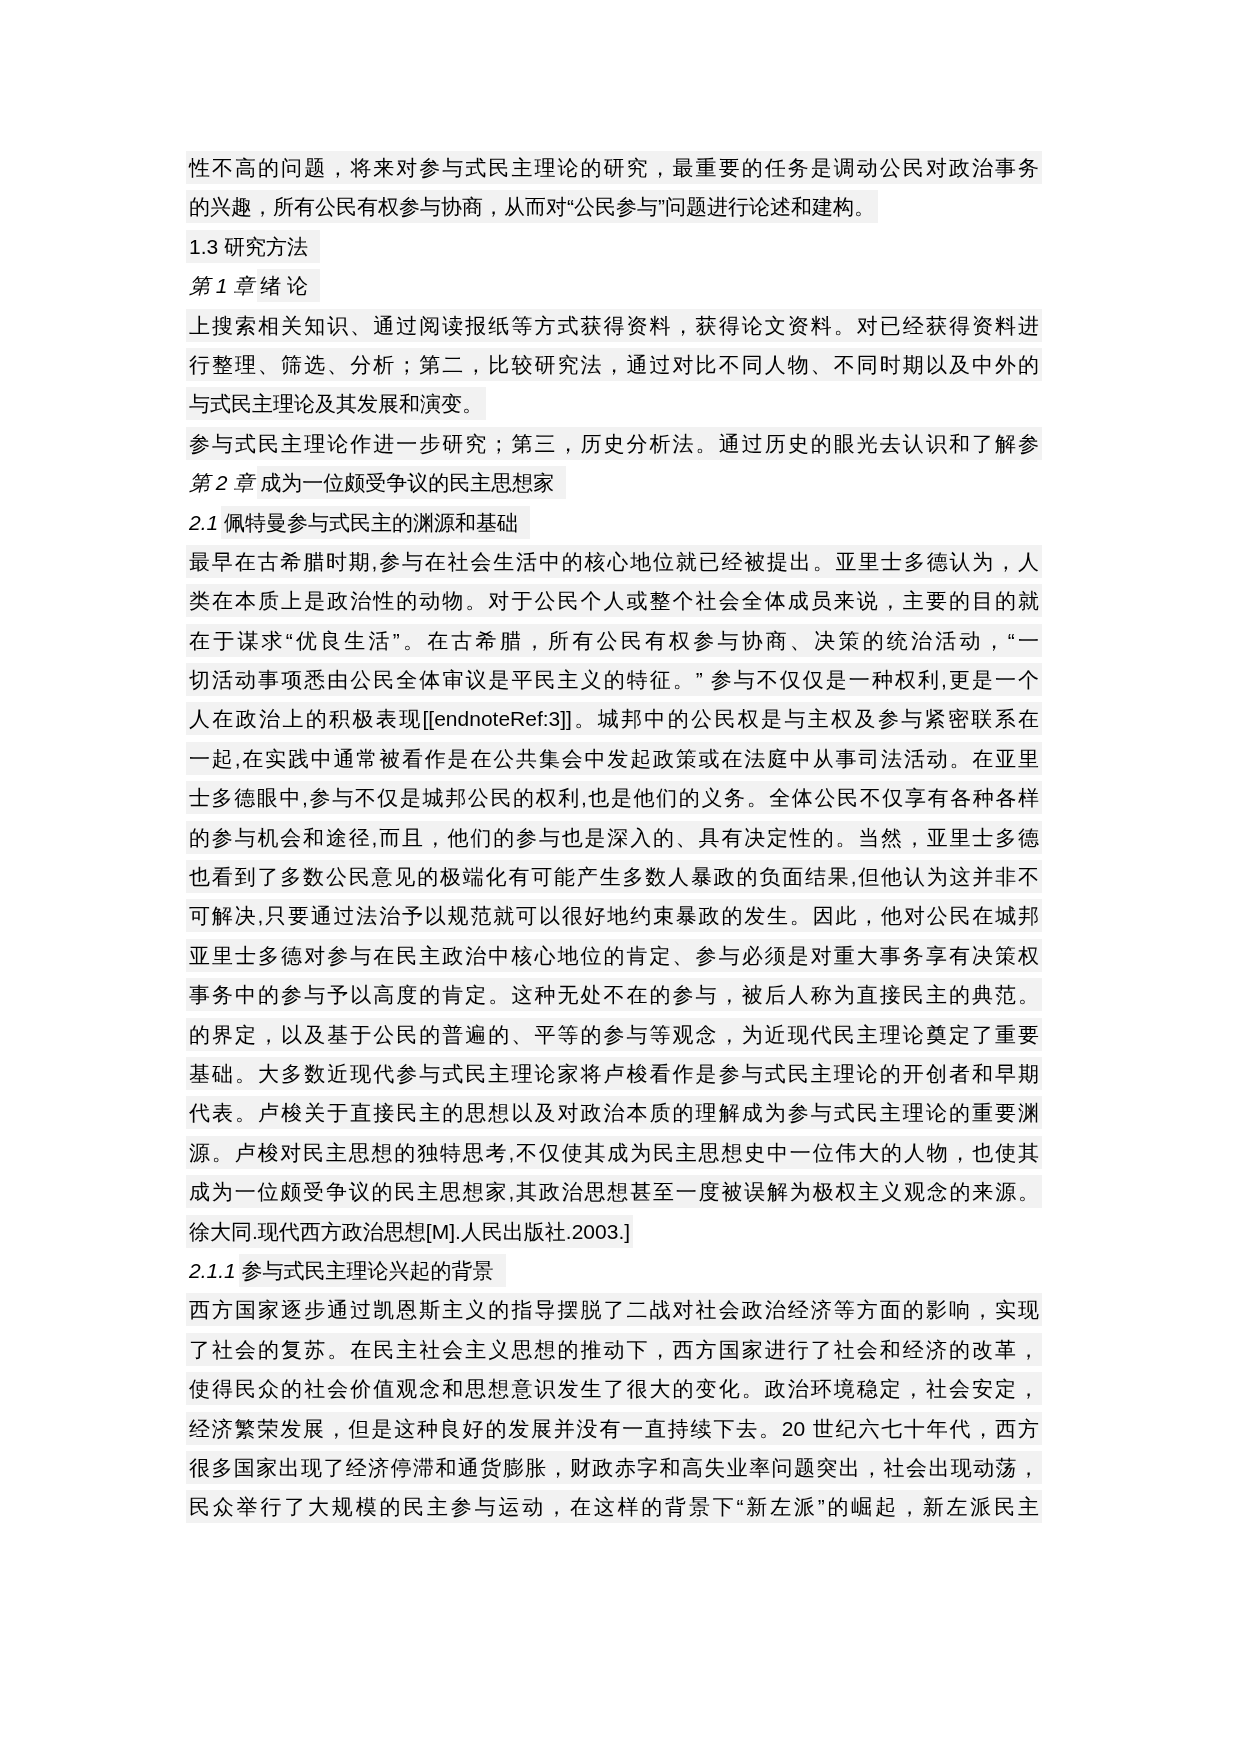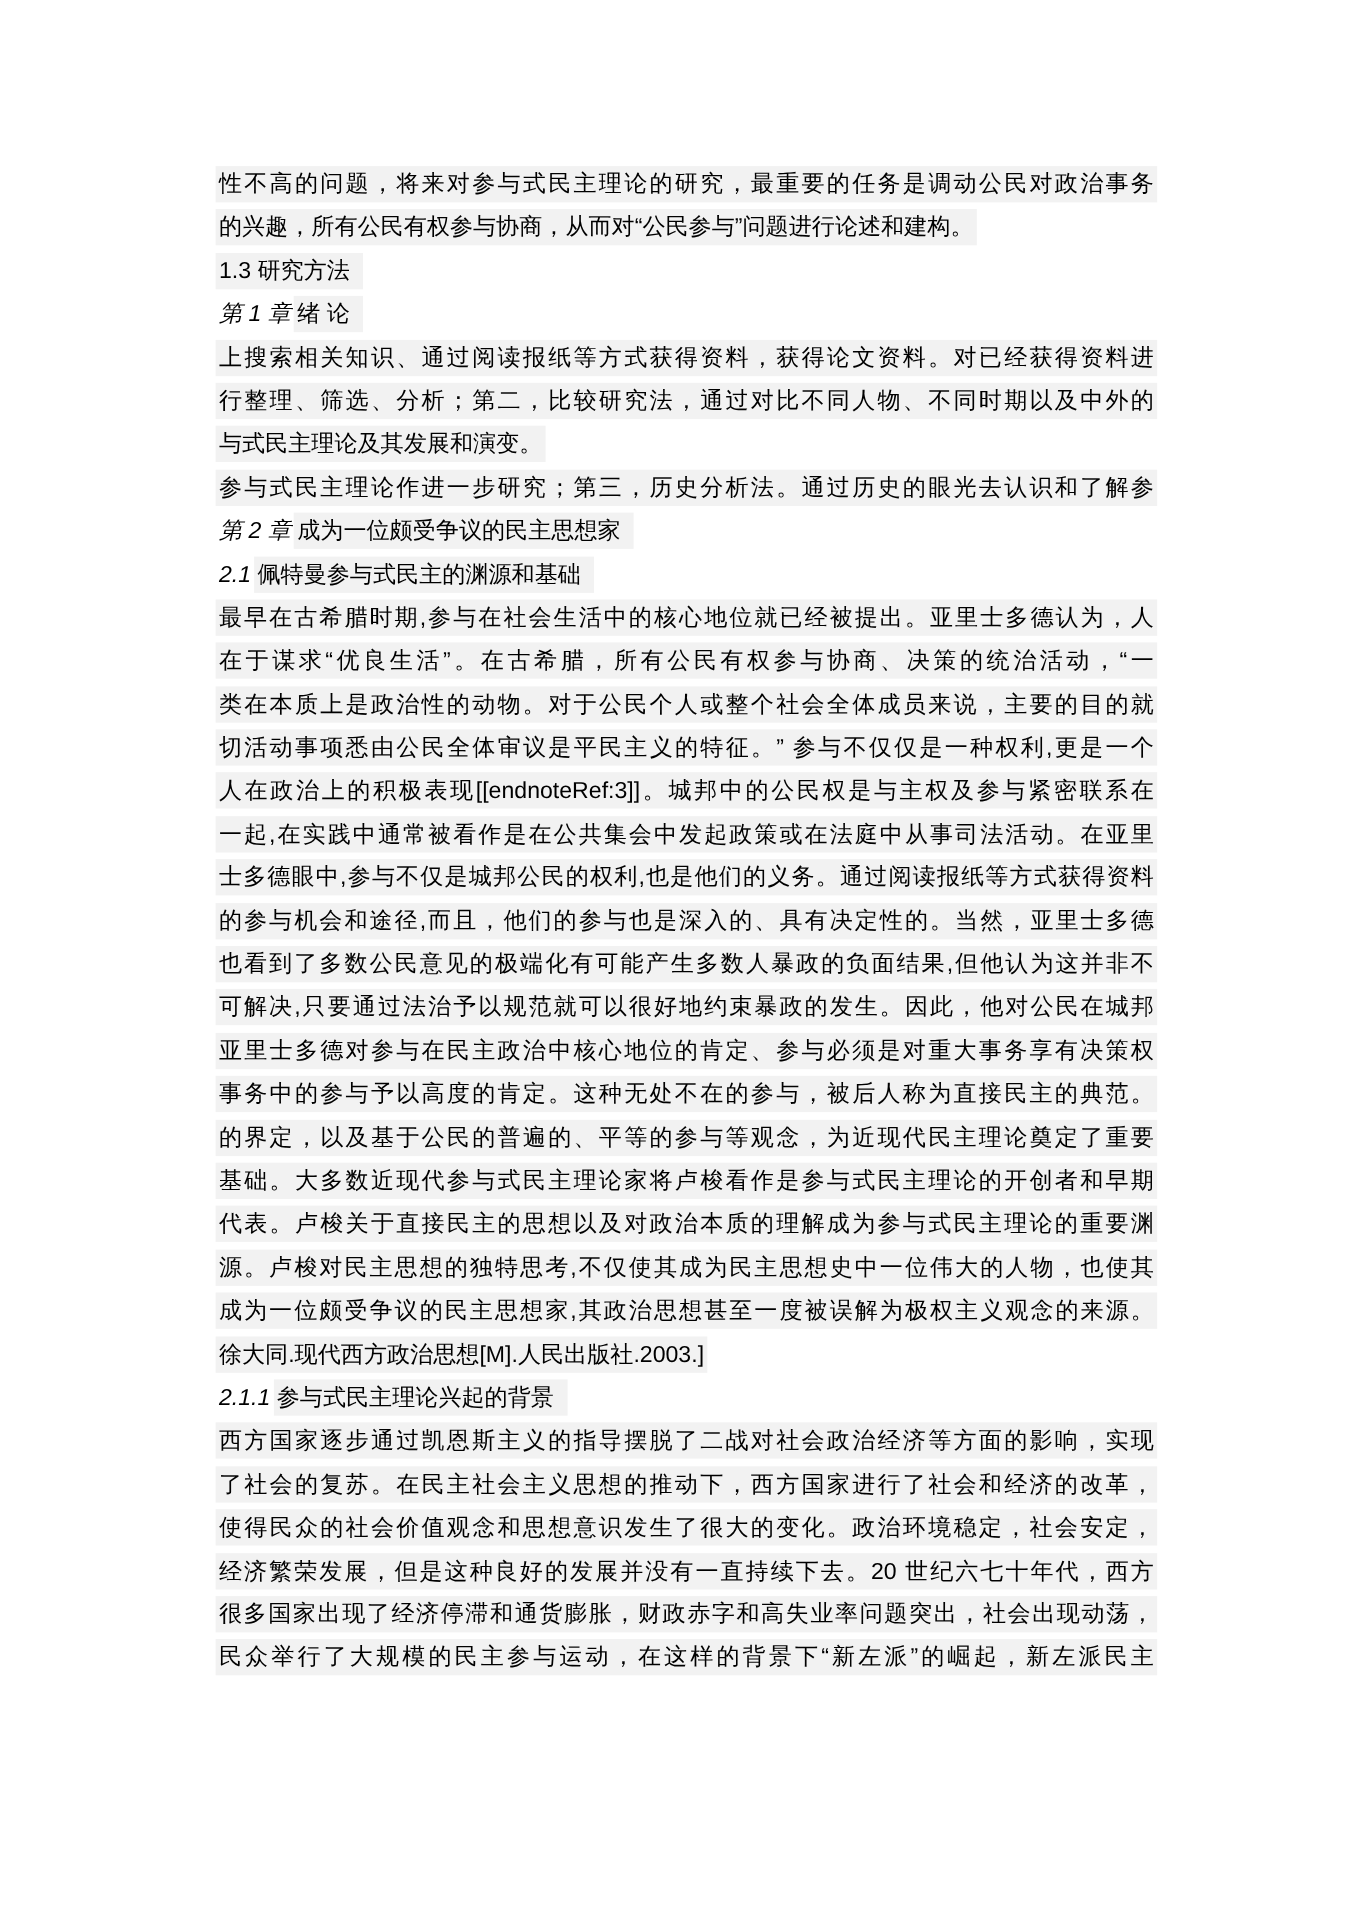--- a/index.html
+++ b/index.html
@@ -7,21 +7,21 @@
     position: relative;
     width: 1241px;
     height: 1754px;
     background: #ffffff;
     overflow: hidden;
     font-family: "Liberation Sans", sans-serif;
     color: #000000;
   }
   .textblock {
     position: absolute;
-    left: 199px;
+    left: 189px;
     top: 148px;
     width: 850px;
   }
   .line {
     height: 39.4px;
     line-height: 39.4px;
     font-size: 21px;
     white-space: nowrap;
   }
   .line.just {
@@ -51,26 +51,26 @@
     <div class="line"><span class="seg">的兴趣，所有公民有权参与协商，从而对“公民参与”问题进行论述和建构。</span></div>
     <div class="line heading"><span class="seg">1.3 研究方法</span></div>
     <div class="line heading"><span class="prefix">第 1 章 </span><span class="seg">绪 论</span></div>
     <div class="line just"><span class="seg">上搜索相关知识、通过阅读报纸等方式获得资料，获得论文资料。对已经获得资料进</span></div>
     <div class="line just"><span class="seg">行整理、筛选、分析；第二，比较研究法，通过对比不同人物、不同时期以及中外的</span></div>
     <div class="line"><span class="seg">与式民主理论及其发展和演变。</span></div>
     <div class="line just"><span class="seg">参与式民主理论作进一步研究；第三，历史分析法。通过历史的眼光去认识和了解参</span></div>
     <div class="line heading"><span class="prefix">第 2 章 </span><span class="seg">成为一位颇受争议的民主思想家</span></div>
     <div class="line heading"><span class="prefix">2.1 </span><span class="seg">佩特曼参与式民主的渊源和基础</span></div>
     <div class="line just"><span class="seg">最早在古希腊时期,参与在社会生活中的核心地位就已经被提出。亚里士多德认为，人</span></div>
+    <div class="line just"><span class="seg">类在本质上是政治性的动物。对于公民个人或整个社会全体成员来说，主要的目的就</span></div>
     <div class="line just"><span class="seg">在于谋求“优良生活”。在古希腊，所有公民有权参与协商、决策的统治活动，“一</span></div>
-    <div class="line just"><span class="seg">类在本质上是政治性的动物。对于公民个人或整个社会全体成员来说，主要的目的就</span></div>
     <div class="line just"><span class="seg">切活动事项悉由公民全体审议是平民主义的特征。” 参与不仅仅是一种权利,更是一个</span></div>
     <div class="line just"><span class="seg">人在政治上的积极表现[[endnoteRef:3]]。城邦中的公民权是与主权及参与紧密联系在</span></div>
     <div class="line just"><span class="seg">一起,在实践中通常被看作是在公共集会中发起政策或在法庭中从事司法活动。在亚里</span></div>
-    <div class="line just"><span class="seg">士多德眼中,参与不仅是城邦公民的权利,也是他们的义务。通过阅读报纸等方式获得资料</span></div>
+    <div class="line just"><span class="seg">士多德眼中,参与不仅是城邦公民的权利,也是他们的义务。全体公民不仅享有各种各样</span></div>
     <div class="line just"><span class="seg">的参与机会和途径,而且，他们的参与也是深入的、具有决定性的。当然，亚里士多德</span></div>
     <div class="line just"><span class="seg">也看到了多数公民意见的极端化有可能产生多数人暴政的负面结果,但他认为这并非不</span></div>
     <div class="line just"><span class="seg">可解决,只要通过法治予以规范就可以很好地约束暴政的发生。因此，他对公民在城邦</span></div>
     <div class="line just"><span class="seg">亚里士多德对参与在民主政治中核心地位的肯定、参与必须是对重大事务享有决策权</span></div>
     <div class="line just"><span class="seg">事务中的参与予以高度的肯定。这种无处不在的参与，被后人称为直接民主的典范。</span></div>
     <div class="line just"><span class="seg">的界定，以及基于公民的普遍的、平等的参与等观念，为近现代民主理论奠定了重要</span></div>
     <div class="line just"><span class="seg">基础。大多数近现代参与式民主理论家将卢梭看作是参与式民主理论的开创者和早期</span></div>
     <div class="line just"><span class="seg">代表。卢梭关于直接民主的思想以及对政治本质的理解成为参与式民主理论的重要渊</span></div>
     <div class="line just"><span class="seg">源。卢梭对民主思想的独特思考,不仅使其成为民主思想史中一位伟大的人物，也使其</span></div>
     <div class="line just"><span class="seg">成为一位颇受争议的民主思想家,其政治思想甚至一度被误解为极权主义观念的来源。</span></div>

